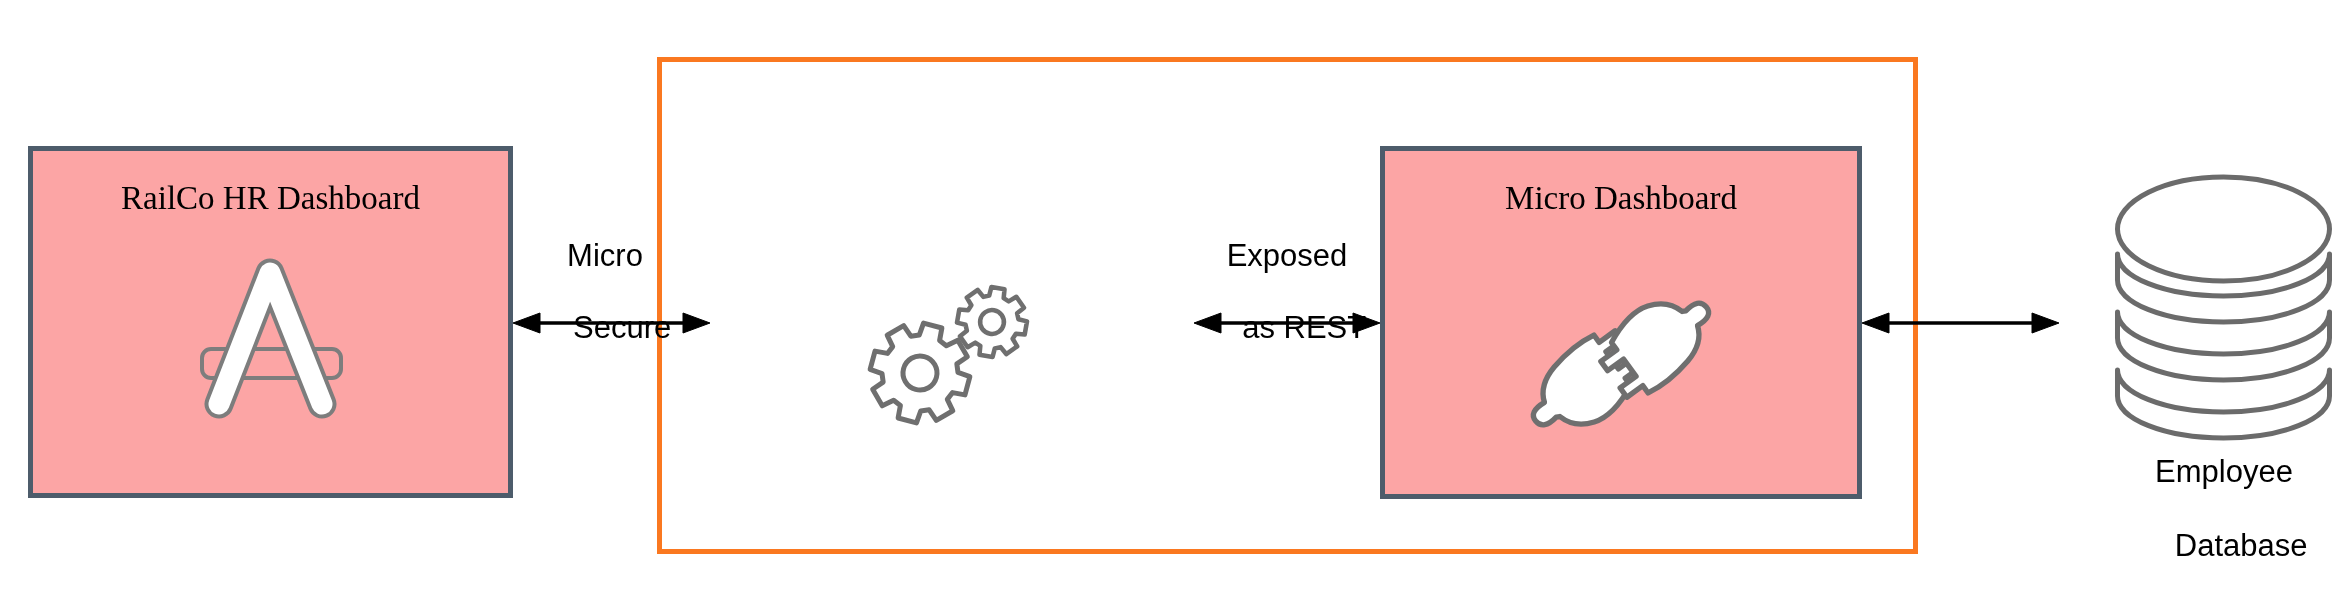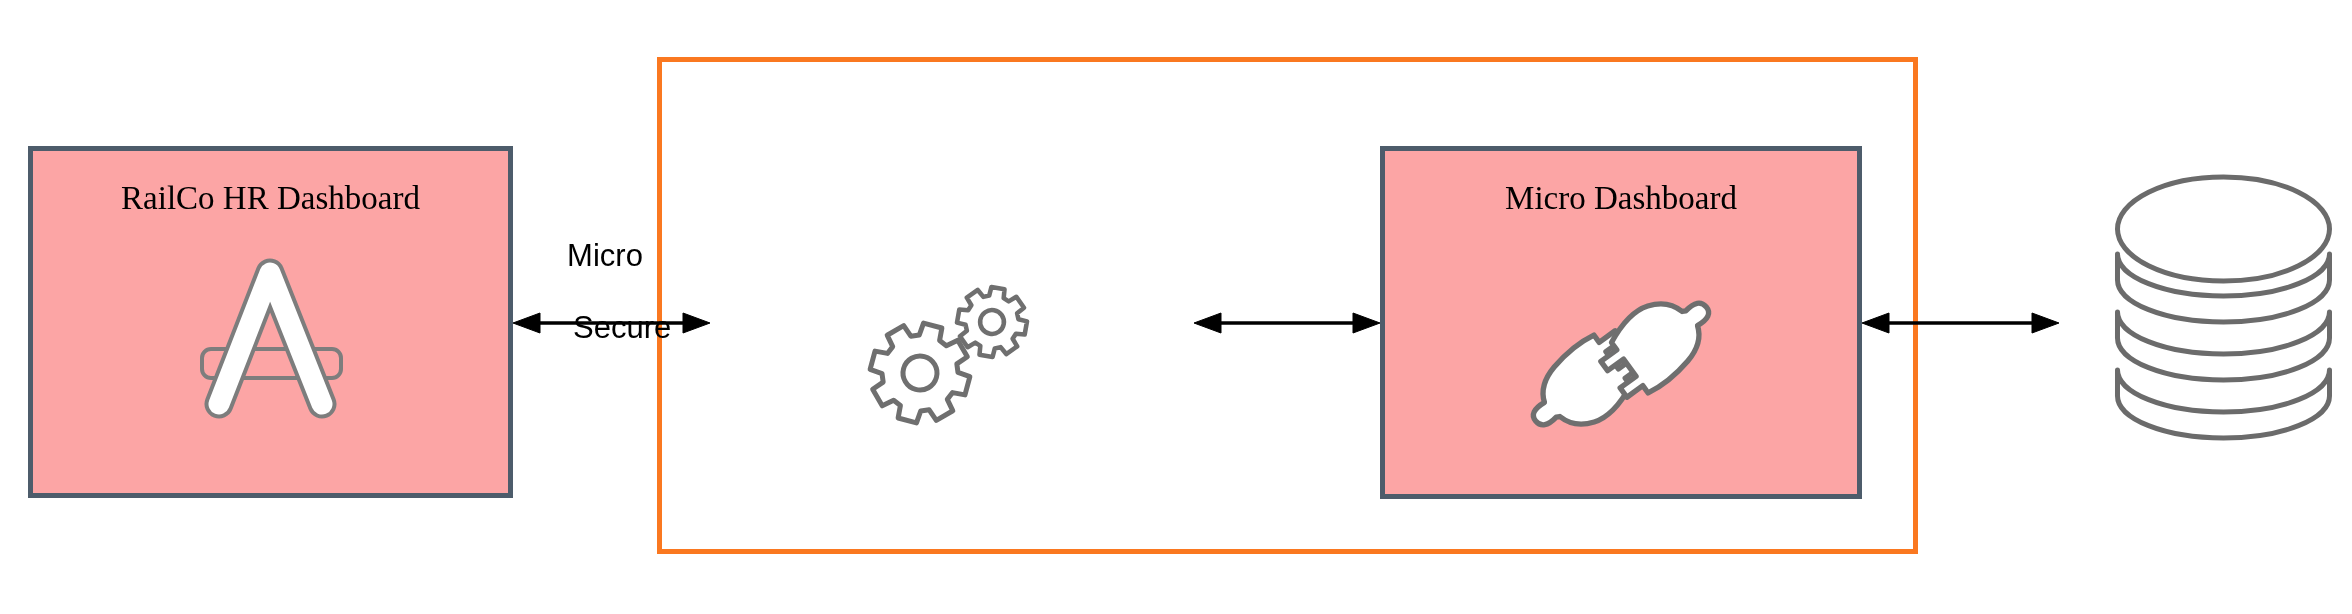--- a/index.html
+++ b/index.html
@@ -99,20 +99,22 @@
   </svg>
 
   <svg class="icon-abs" style="left:2112px;top:172px;" width="223" height="272" viewBox="0 0 223 272">
     <g stroke="#6b6b6b" stroke-width="5" fill="#ffffff" stroke-linejoin="round">
       <ellipse cx="111.5" cy="57" rx="106" ry="52"></ellipse>
       <path d="M 5.5,82  A 106 42 0 0 0 217.5,82  L 217.5,108 A 106 42 0 0 1 5.5,108  Z"></path>
       <path d="M 5.5,140 A 106 42 0 0 0 217.5,140 L 217.5,166 A 106 42 0 0 1 5.5,166 Z"></path>
       <path d="M 5.5,198 A 106 42 0 0 0 217.5,198 L 217.5,224 A 106 42 0 0 1 5.5,224 Z"></path>
     </g>
   </svg>
+  <div class="conn-label lbl-db"><span>Employee</span><br>
+    <span>Database</span></div>
 
   <svg class="arrow-layer" width="2352" height="614" viewBox="0 0 2352 614">
     <g stroke="#000000" fill="#000000">
       <line x1="532" y1="323" x2="691" y2="323" stroke-width="3.5"></line>
       <polygon points="513,323 540,313 540,333"></polygon>
       <polygon points="710,323 683,313 683,333"></polygon>
     </g>
     <g stroke="#000000" fill="#000000">
       <line x1="1213" y1="323" x2="1361" y2="323" stroke-width="3.5"></line>
       <polygon points="1194,323 1221,313 1221,333"></polygon>
@@ -121,14 +123,16 @@
     <g stroke="#000000" fill="#000000">
       <line x1="1881" y1="323" x2="2040" y2="323" stroke-width="3.5"></line>
       <polygon points="1862,323 1889,313 1889,333"></polygon>
       <polygon points="2059,323 2032,313 2032,333"></polygon>
     </g>
   </svg>
 
   <div class="conn-label lbl-secure"><span>Micro</span><br>
     <span>Secure</span></div>
 
+  <div class="conn-label lbl-rest"><span>Exposed</span><br>
+    <span>as REST</span></div>
 
 </div>
 
 </body></html>

